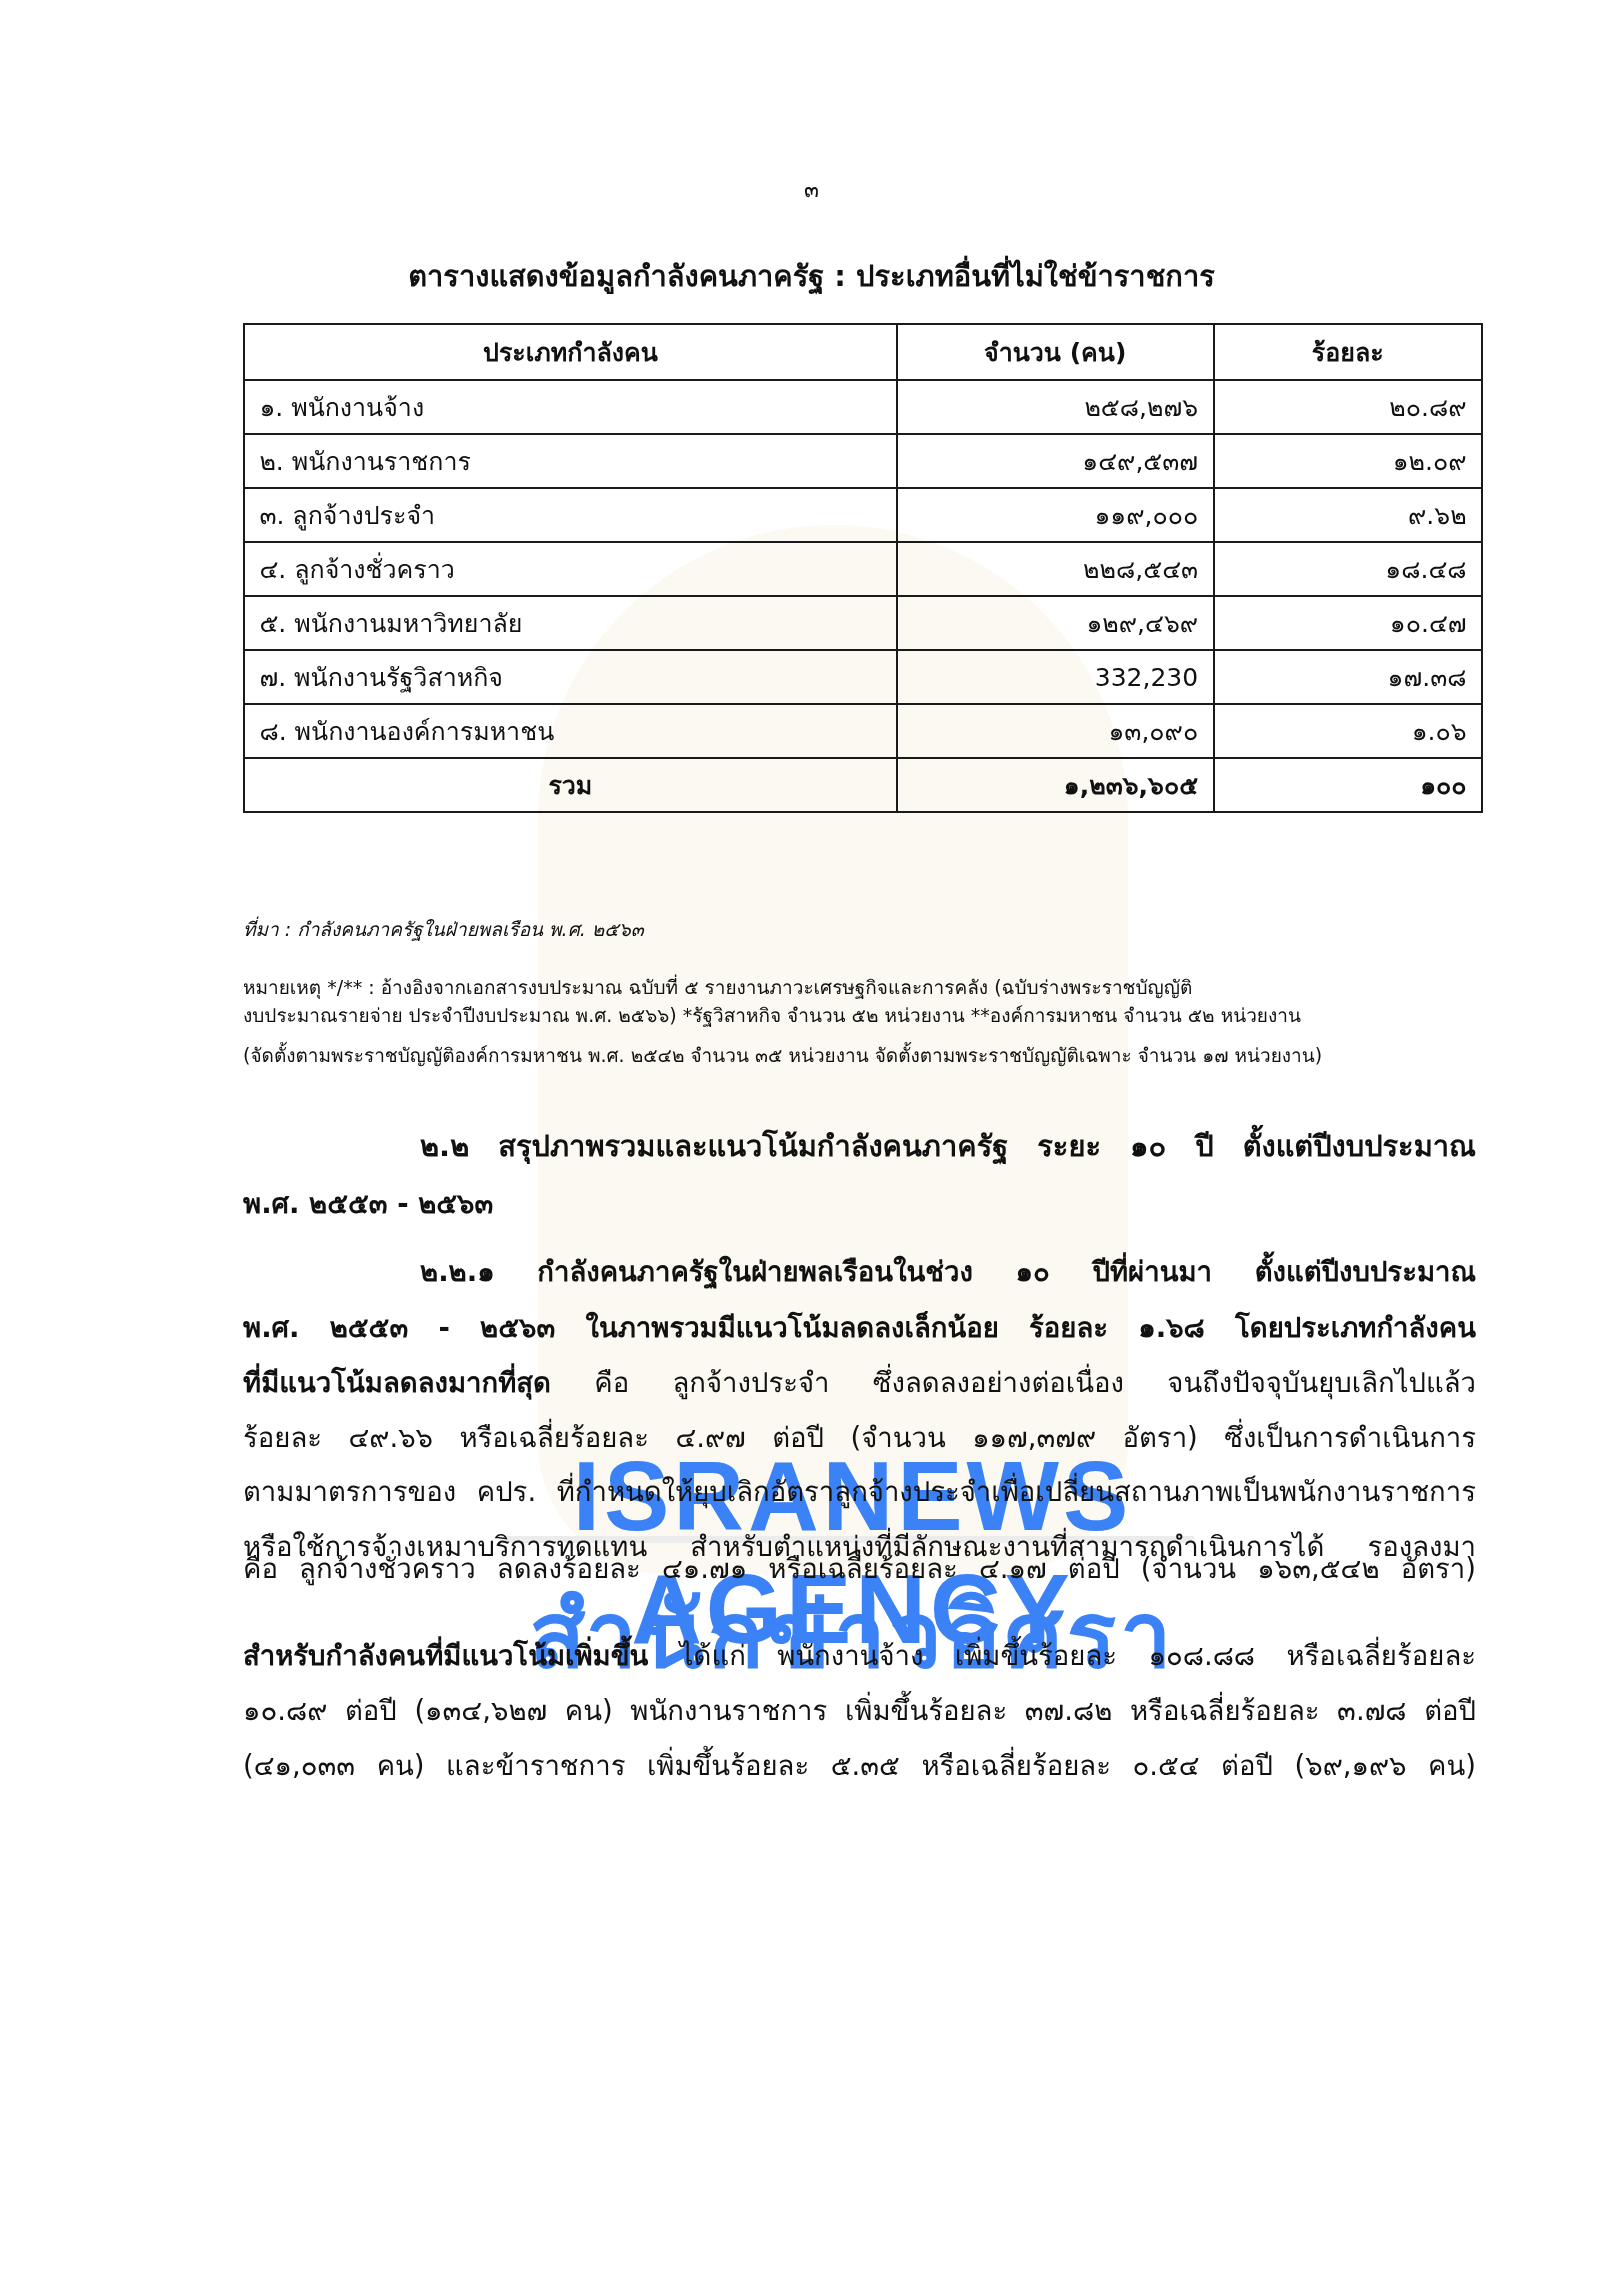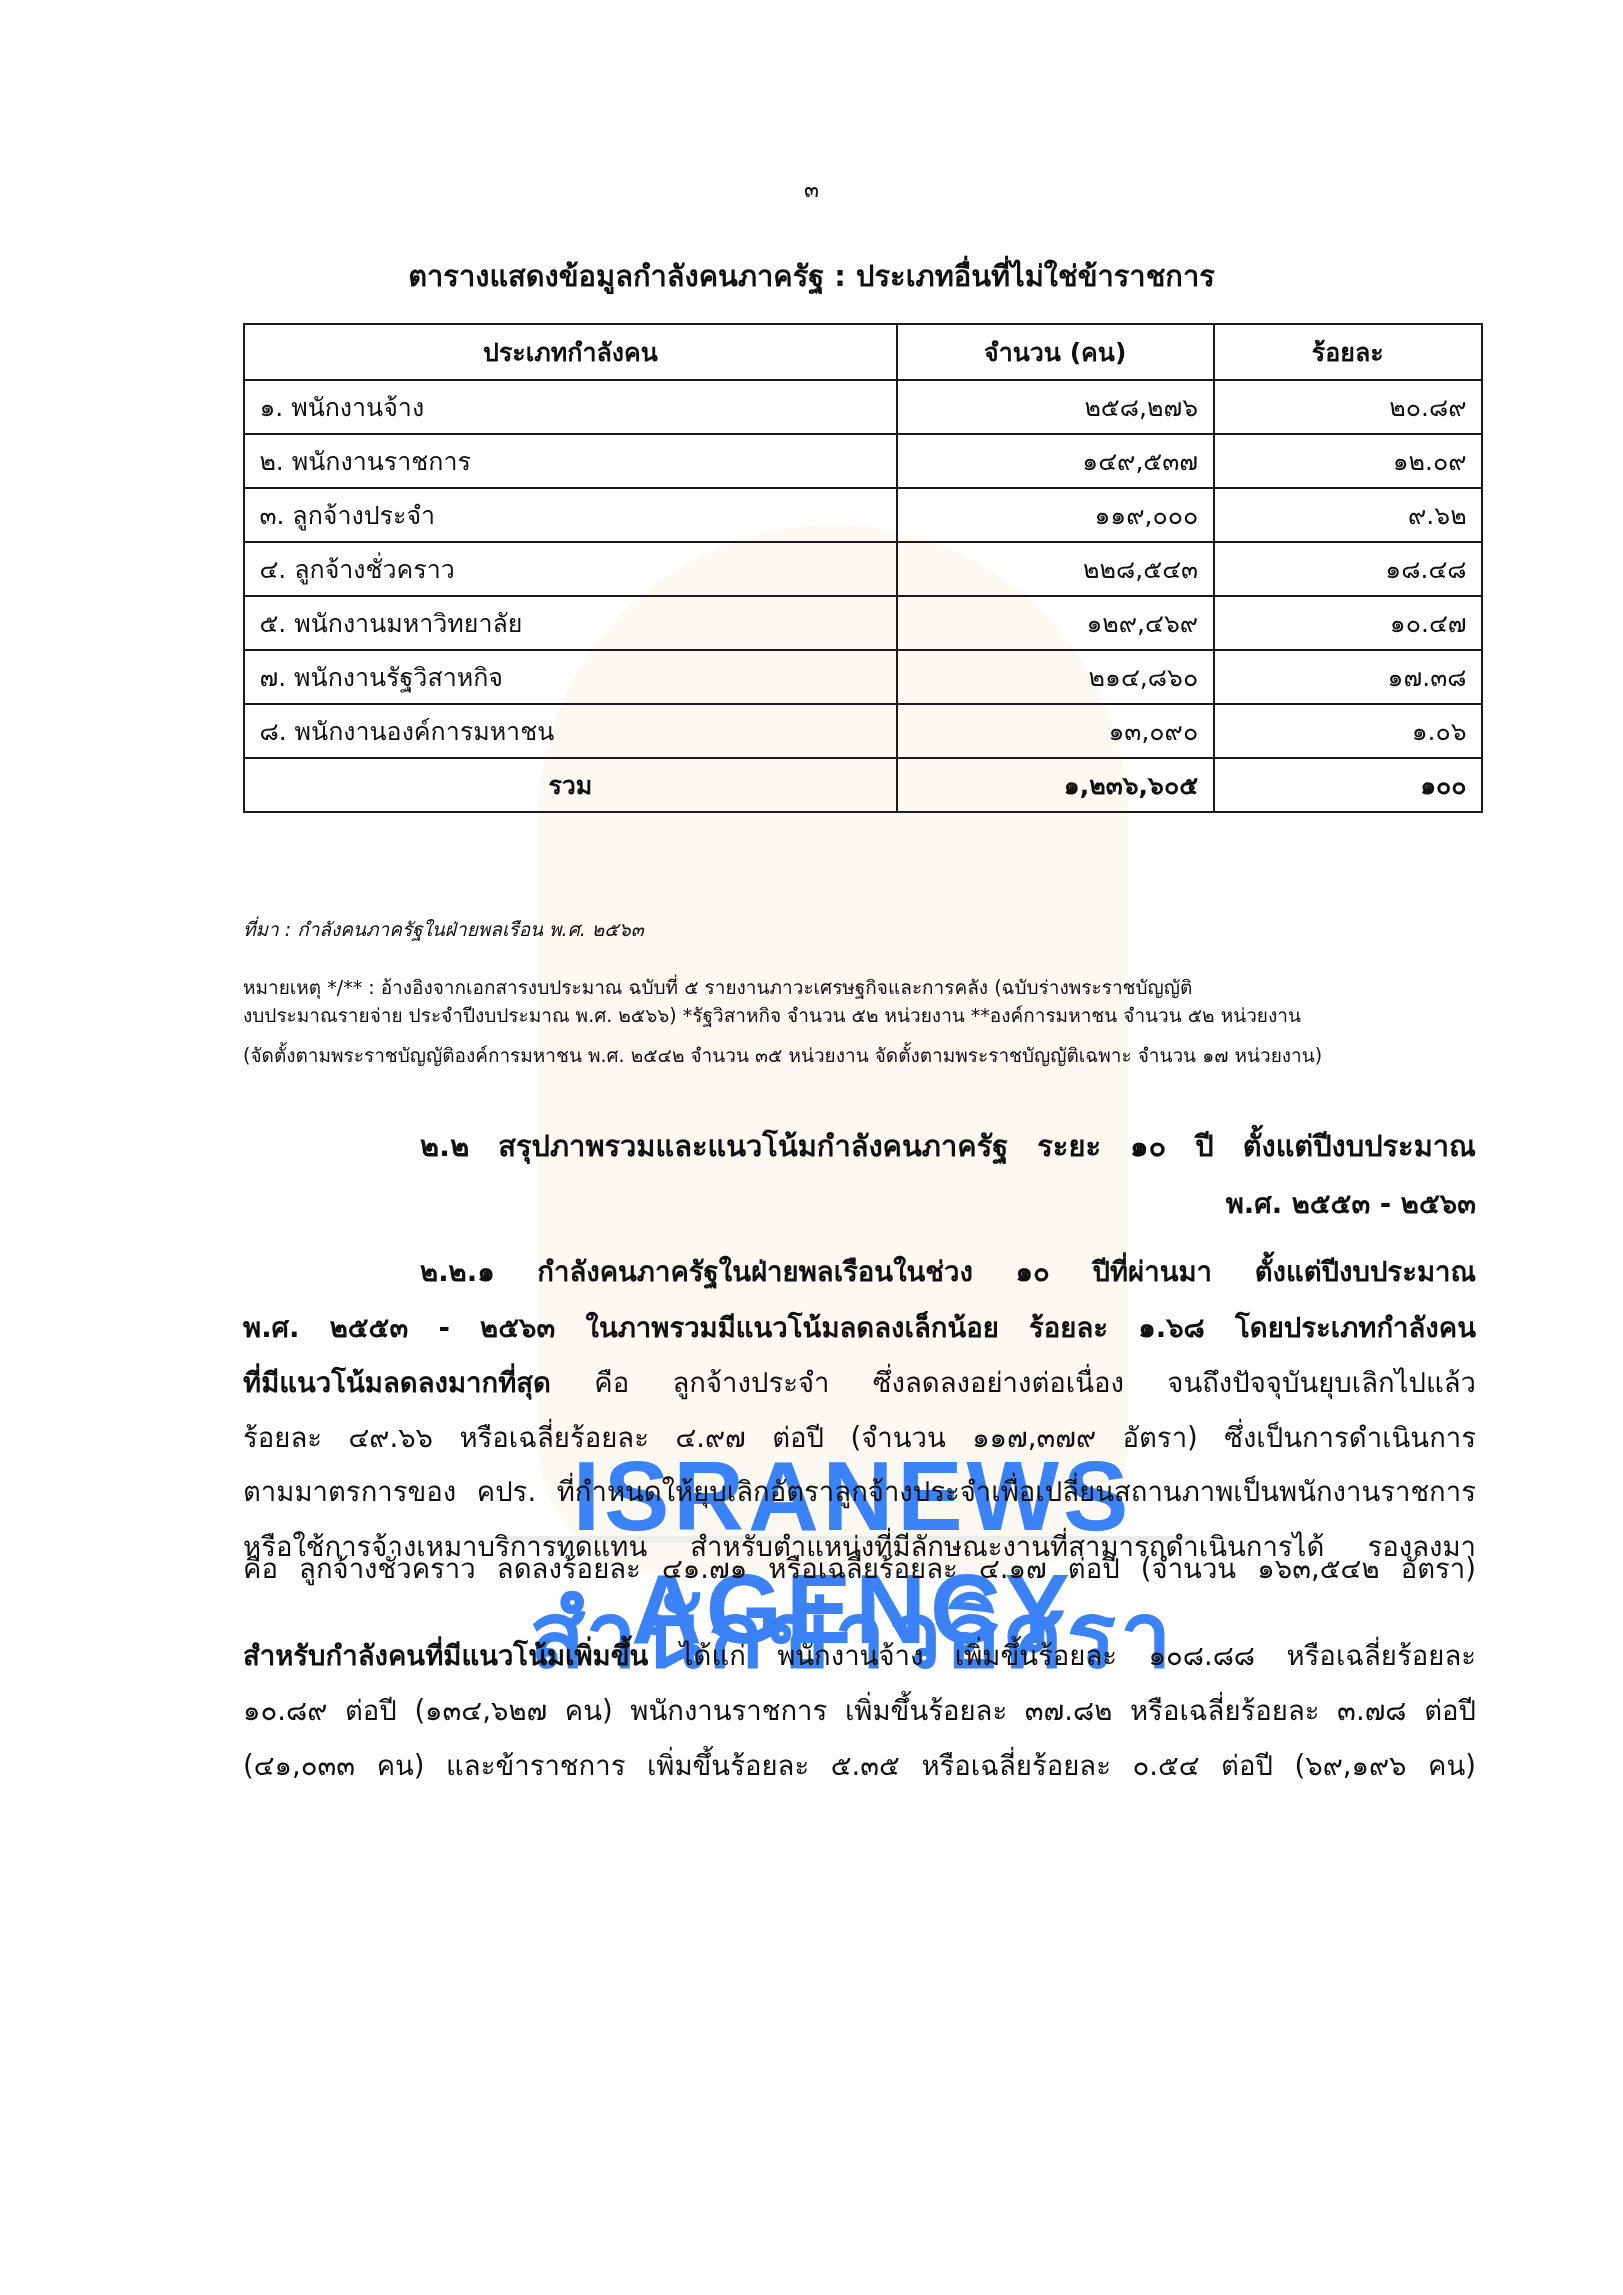--- a/index.html
+++ b/index.html
@@ -21,21 +21,21 @@
     table.data th { font-weight: bold; text-align: center; height: 54px; }
     table.data th.c1, table.data td.c1 { width: 622px; }
     table.data th.c2, table.data td.c2 { width: 286px; }
     table.data td.num { text-align: right; }
     table.data tr.total td { font-weight: bold; }
     table.data tr.total td.c1 { text-align: center; }
     .footnote { position: absolute; left: 243px; width: 1240px; font-size: 19px; white-space: nowrap; }
     .fn1 { top: 914px; font-style: italic; } .fn2 { top: 972px; } .fn3 { top: 1000px; } .fn4 { top: 1040px; }
     .line { position: absolute; left: 243px; width: 1233px; font-size: 27.5px; white-space: nowrap; }
     .justify { text-align: justify; text-align-last: justify; }
-    .bold { font-weight: bold; text-align: right; }
+    .bold { font-weight: bold; }
     .h-l1 { top: 1123px; left: 420px; width: 1056px; font-size: 29px; }
     .h-l2 { top: 1181px; }
     .p-l1 { top: 1249px; left: 420px; width: 1056px; }
     .p-l2 { top: 1305px; }
     .p-l3 { top: 1360px; }
     .p-l4 { top: 1415px; }
     .p-l5 { top: 1469px; }
     .p-l6 { top: 1524px; }
     .p-l7 { top: 1546px; }
     .p-l8 { top: 1633px; }
@@ -83,21 +83,21 @@
       <td class="c2 num">๒๒๘,๕๔๓</td>
       <td class="c3 num">๑๘.๔๘</td>
     </tr>
     <tr>
       <td class="c1">๕. พนักงานมหาวิทยาลัย</td>
       <td class="c2 num">๑๒๙,๔๖๙</td>
       <td class="c3 num">๑๐.๔๗</td>
     </tr>
     <tr>
       <td class="c1">๗. พนักงานรัฐวิสาหกิจ</td>
-      <td class="c2 num">๒๑๔,๘๖๐</td>
+      <td class="c2 num">332,230</td>
       <td class="c3 num">๑๗.๓๘</td>
     </tr>
     <tr>
       <td class="c1">๘. พนักงานองค์การมหาชน</td>
       <td class="c2 num">๑๓,๐๙๐</td>
       <td class="c3 num">๑.๐๖</td>
     </tr>
     <tr class="total">
       <td class="c1">รวม</td>
       <td class="c2 num">๑,๒๓๖,๖๐๕</td>

